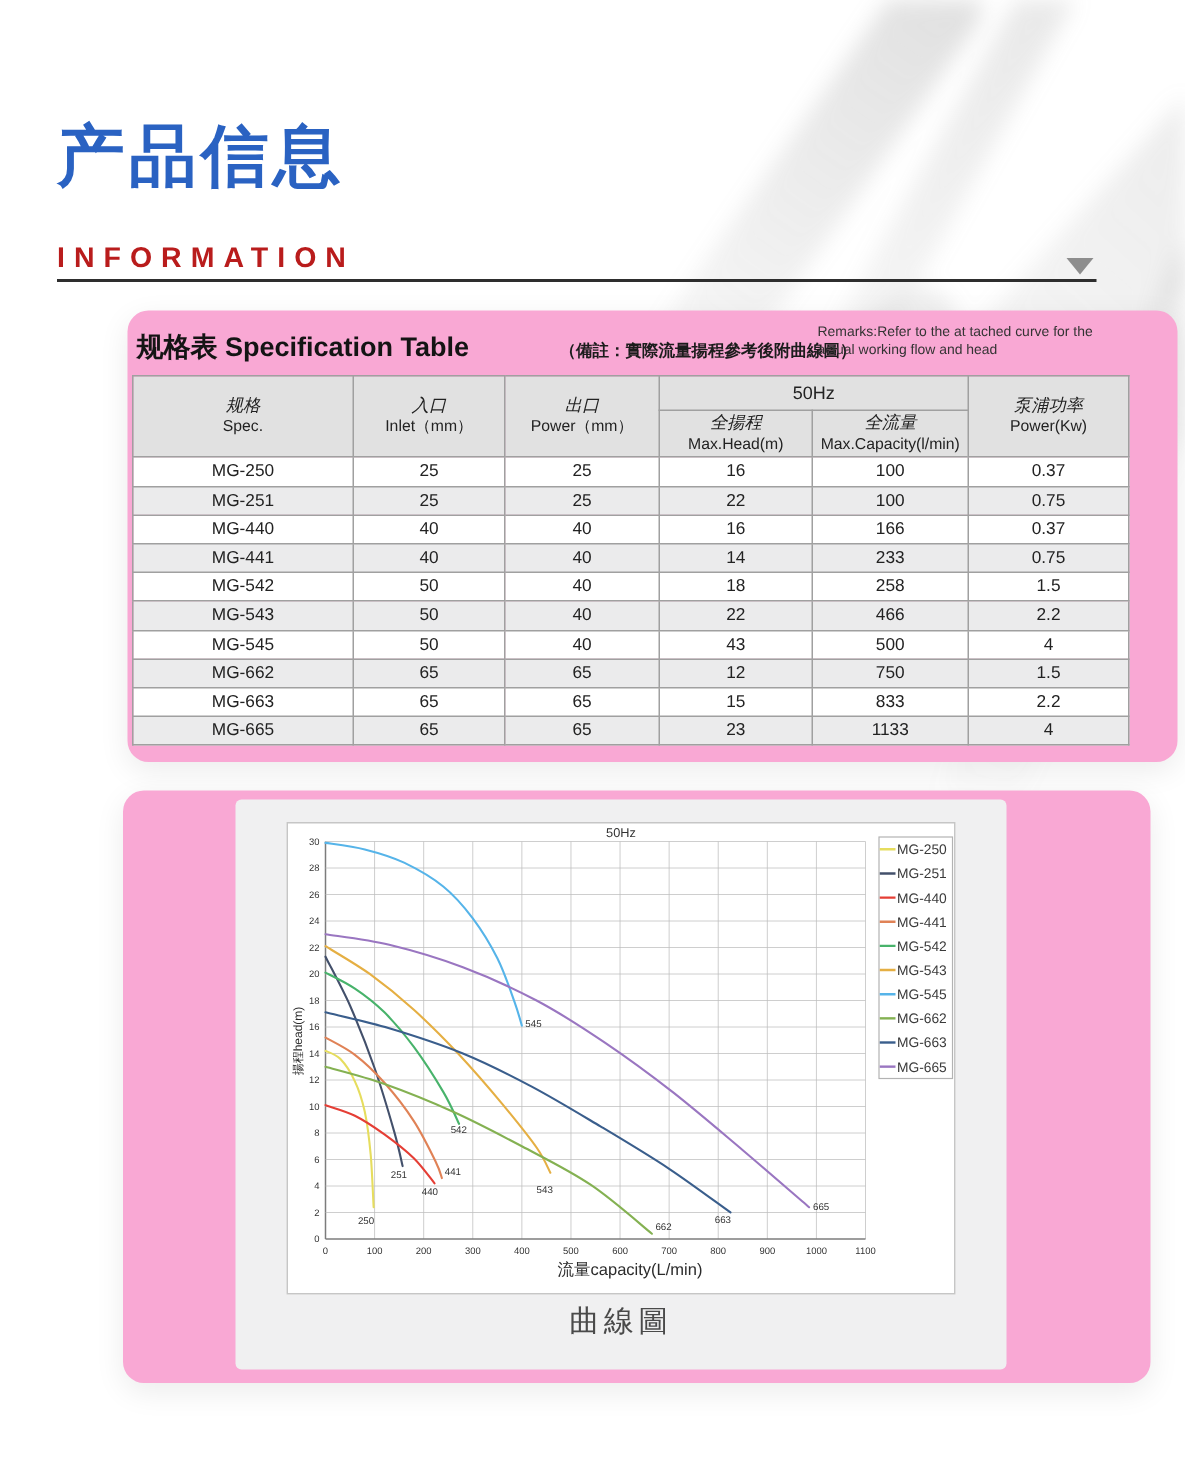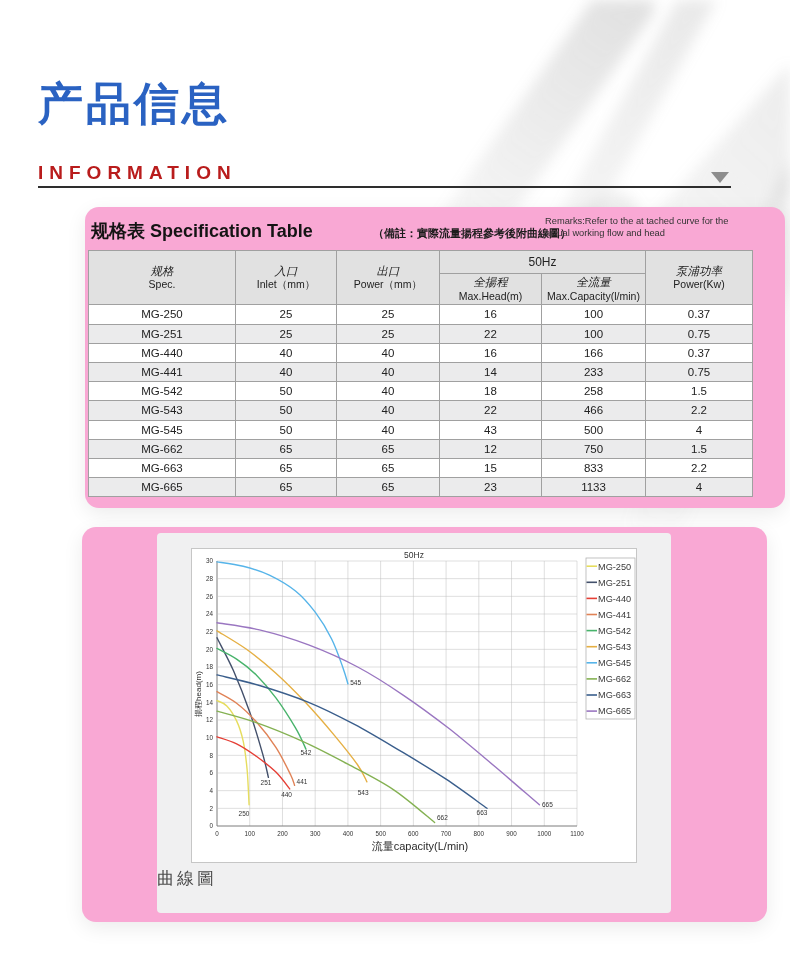--- a/index.html
+++ b/index.html
@@ -47,22 +47,22 @@
   th.hd .zh{font-size:11.5px;line-height:1.2;font-style:italic;}
   th.hd .en{font-size:10.5px;line-height:1.2;}
   table.spec tbody td{font-size:11.5px;height:18.2px;padding:0;background:#fff;}
   table.spec tbody tr.alt td{background:#ebebec;}
 
   .chart-card{left:42px;top:527px;width:685px;height:395px;}
   .chart-panel{position:absolute;left:75px;top:6px;width:514px;height:380px;
       background:#f0f0f1;border-radius:4px;}
   #chart{position:absolute;left:34px;top:15px;width:444px;height:313px;background:#fff;
       border:1px solid #c6c6c6;font-family:"Liberation Sans","DejaVu Sans",sans-serif;}
-  .chart-caption{position:absolute;left:0;top:334px;width:100%;text-align:left;
-      font-size:17px;letter-spacing:3px;color:#4a4a4a;}
+  .chart-caption{position:absolute;left:0;top:334px;width:100%;text-align:center;
+      font-size:20px;letter-spacing:3px;color:#4a4a4a;}
 </style>
 </head>
 <body>
 
 <div class="decor">
   <div class="s s1"></div>
   <div class="s s2"></div>
   <div class="s s3"></div>
   <div class="s s4"></div>
   <div class="s s5"></div>

